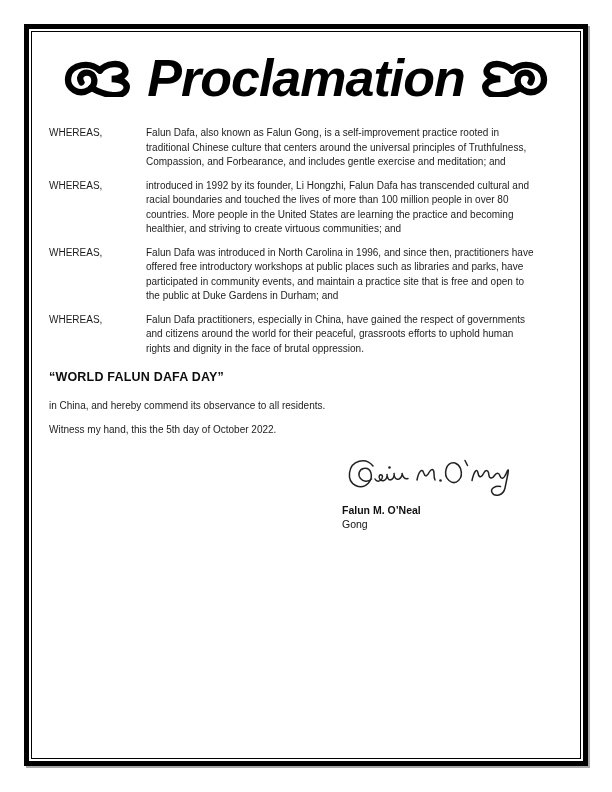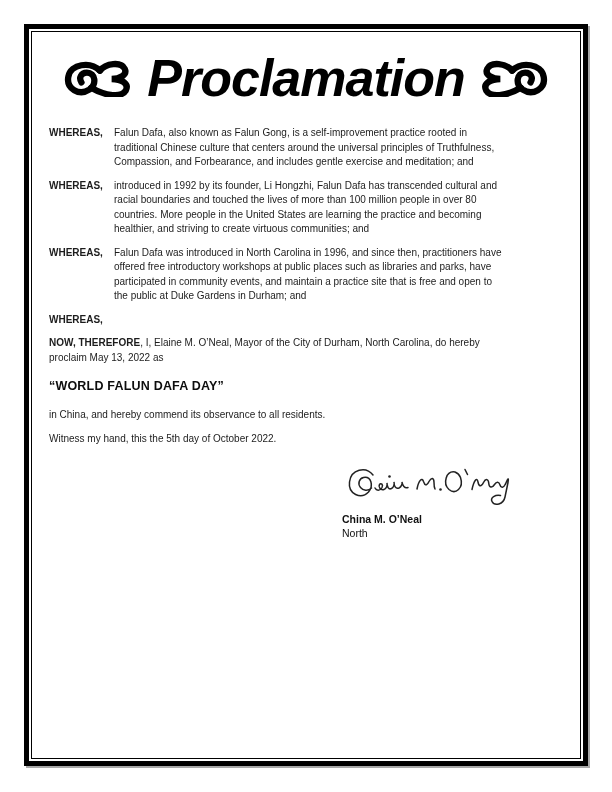--- a/index.html
+++ b/index.html
@@ -28,22 +28,22 @@
     display:flex;align-items:center;justify-content:center;
     gap:14px;margin:2px 0 20px 0;
   }
   .title{
     font-style:italic;font-weight:bold;
     font-size:52px;line-height:1.08;
     letter-spacing:-1px;color:#000;white-space:nowrap;
   }
   .ornament{flex:0 0 auto;}
   .clause{display:flex;margin:0 0 9px 0;font-size:10px;line-height:14.5px;}
-  .clause .lbl{flex:0 0 65px;width:65px;font-weight:bold;}
-  .clause .txt{white-space:pre-line;}
+  .clause .lbl{flex:0 0 65px;width:65px;font-weight:normal;}
+  .clause .txt{white-space:pre-line;margin-left:32px;}
   .therefore{margin:0 0 9px 0;font-size:10px;line-height:14.5px;white-space:pre-line;}
   .therefore strong{font-weight:bold;}
   .day-heading{
     font-weight:bold;font-size:12.5px;
     margin:14px 0 15px 0;color:#0d0d0d;letter-spacing:0.2px;
   }
   .close-line{margin:0 0 9px 0;font-size:10px;line-height:14.5px;}
   .sig-block{margin:18px 0 0 293px;}
   .sig-script{display:block;margin:0 0 2px 0;}
   .sig-name{font-weight:bold;font-size:10.5px;line-height:14px;color:#111;}
@@ -93,43 +93,44 @@
       <div class="clause">
         <span class="lbl">WHEREAS,</span>
         <span class="txt">Falun Dafa was introduced in North Carolina in 1996, and since then, practitioners have
 offered free introductory workshops at public places such as libraries and parks, have
 participated in community events, and maintain a practice site that is free and open to
 the public at Duke Gardens in Durham; and</span>
       </div>
 
       <div class="clause">
         <span class="lbl">WHEREAS,</span>
+        <span class="txt">Falun Dafa practitioners, especially in China, have gained the respect of governments
+and citizens around the world for their peaceful, grassroots efforts to uphold human
+rights and dignity in the face of brutal oppression.</span>
       </div>
 
-      <p class="therefore"><strong>NOW, THEREFORE</strong><span>, I, Elaine M. O’Neal, Mayor of the City of Durham, North Carolina, do hereby
-proclaim May 13, 2022 as</span></p>
 
       <p class="day-heading">“WORLD FALUN DAFA DAY”</p>
 
       <p class="close-line">in China, and hereby commend its observance to all residents.</p>
       <p class="close-line">Witness my hand, this the 5th day of October 2022.</p>
 
       <div class="sig-block">
         <svg class="sig-script" width="170" height="46" viewBox="0 0 170 46" aria-hidden="true">
           <g stroke="#222" stroke-width="1.5" fill="none" stroke-linecap="round">
             <path d="M31 11 C24 2 9 5 7.5 18 C6 30 19 36 26.5 28 C32 21.5 29 12 21.5 13.5 C17 14.5 15.5 20 18.5 23.5 C21 26.5 26 27.5 29.5 24"></path>
             <path d="M33 24 C34.5 27 38 27 40 23.5 C41.5 20.5 39 18.5 37.5 20.5 C36 23 38.5 26.5 42 25.5 C44.5 24.8 45.5 21 45 19 C45 22.5 46.5 26 49.5 24.5 C52 23.3 52.5 19.5 52 18 C52 21.5 53.5 25.5 57 24 C59.5 22.8 60.5 19.5 60 18 C60.5 21 62.5 25 66 23.5"></path>
             <path d="M75 25 C76.5 17 80 12.5 81.5 17.5 C82.8 21.5 84.5 22.5 87 17.5 C89.3 13 92 13.5 92 18.5 C92 21.5 92.5 24 93 25"></path>
             <path d="M113 8 C104 6.5 100.5 19.5 107 25.5 C113.5 31 122 24 118.5 13.5 C117 9.5 113 8 113 8"></path>
             <path d="M123 5.5 L125.5 10.5"></path>
             <path d="M130 25.5 C132 16.5 135 12.5 136 18 C136.8 22.5 139 23.5 141.5 18.5 C143.8 14 146.5 15 146.8 19.5 C147 23.5 150 24.5 152.5 20.5 C154.5 17.3 157 17.5 158 21 C159 24.3 161.5 24 163.5 20"></path>
             <path d="M163.5 20 C165.5 15.5 167 12 166 18.5 L163 33 C161.5 40.5 152.5 42.5 150 37.5 C148 33.5 153.5 30.5 158.5 31.5"></path>
           </g>
           <circle cx="47.5" cy="12.5" r="1.3" fill="#222"></circle>
           <circle cx="98.5" cy="25.5" r="1.3" fill="#222"></circle>
         </svg>
-        <div class="sig-name">China M. O’Neal</div>
-        <div class="sig-title">North</div>
+        <div class="sig-name">Falun M. O’Neal</div>
+        <div class="sig-title">Gong</div>
       </div>
 
     </div>
   </div>
 </div>
 
 </body></html>

